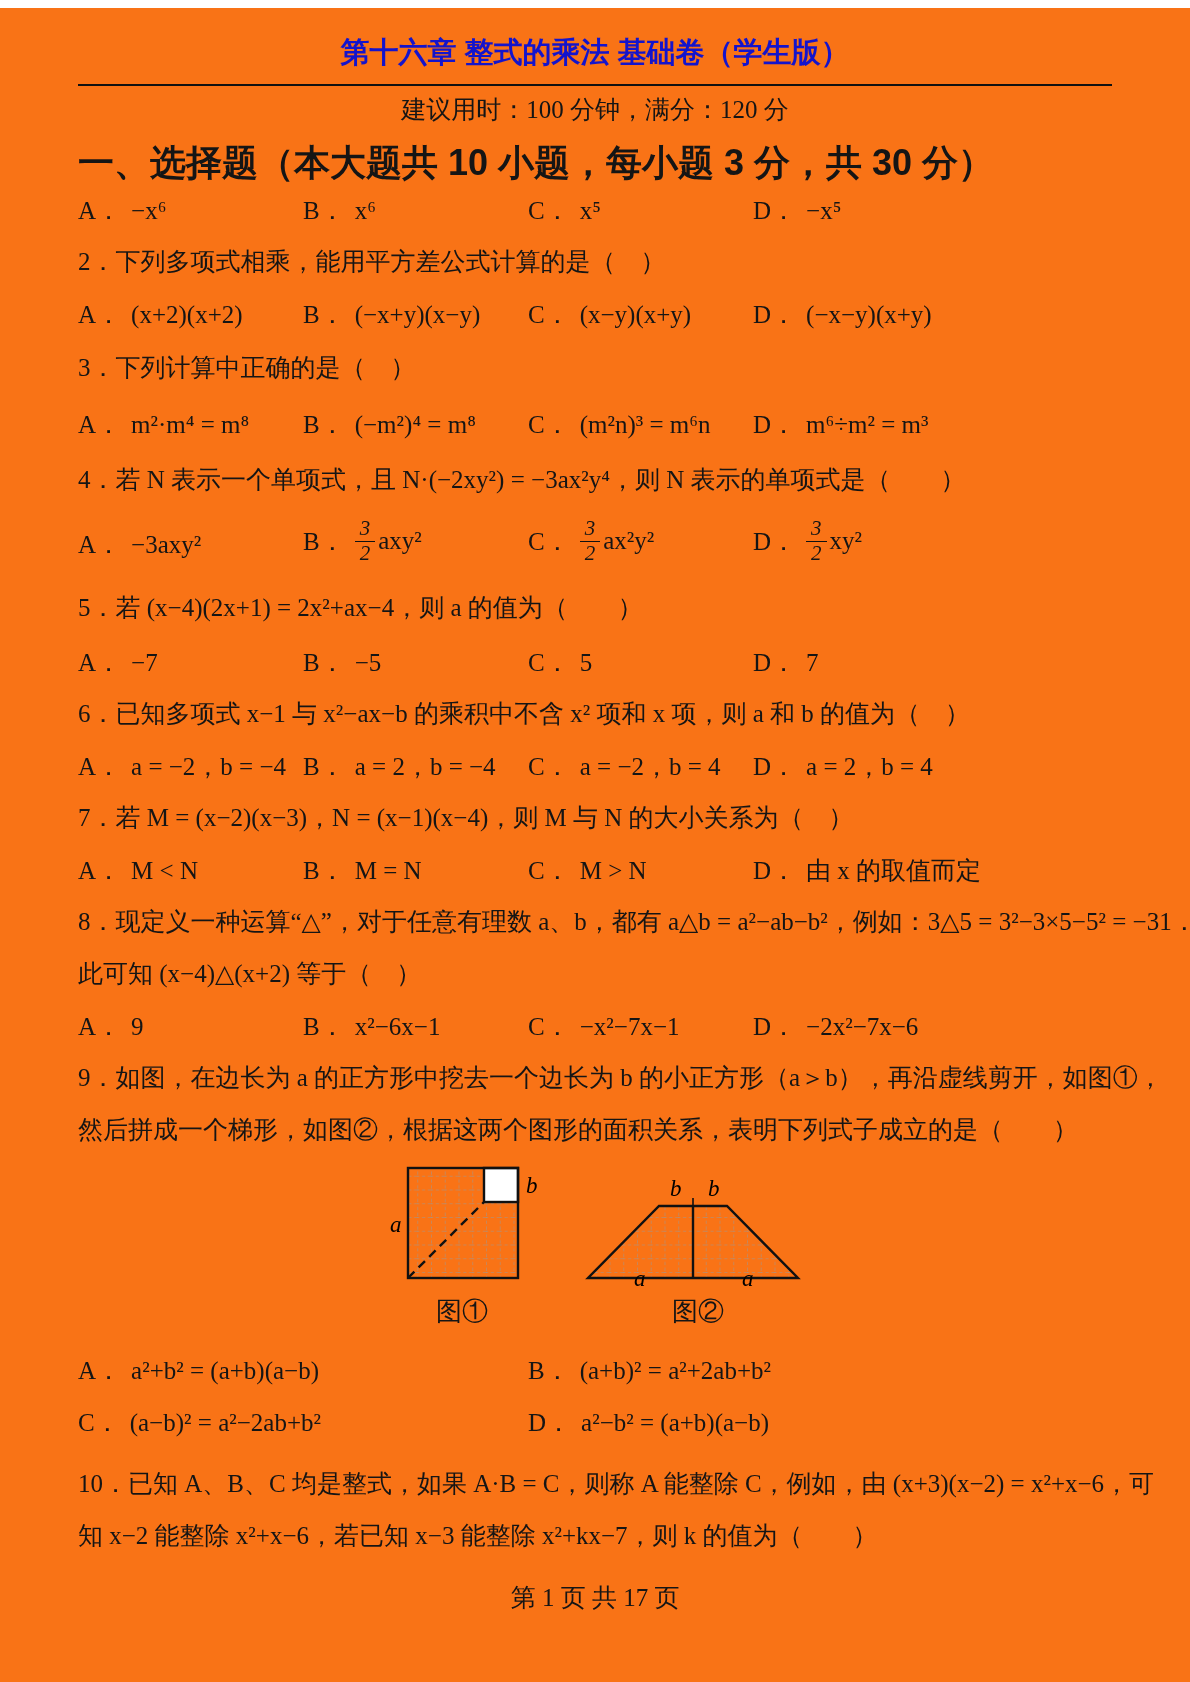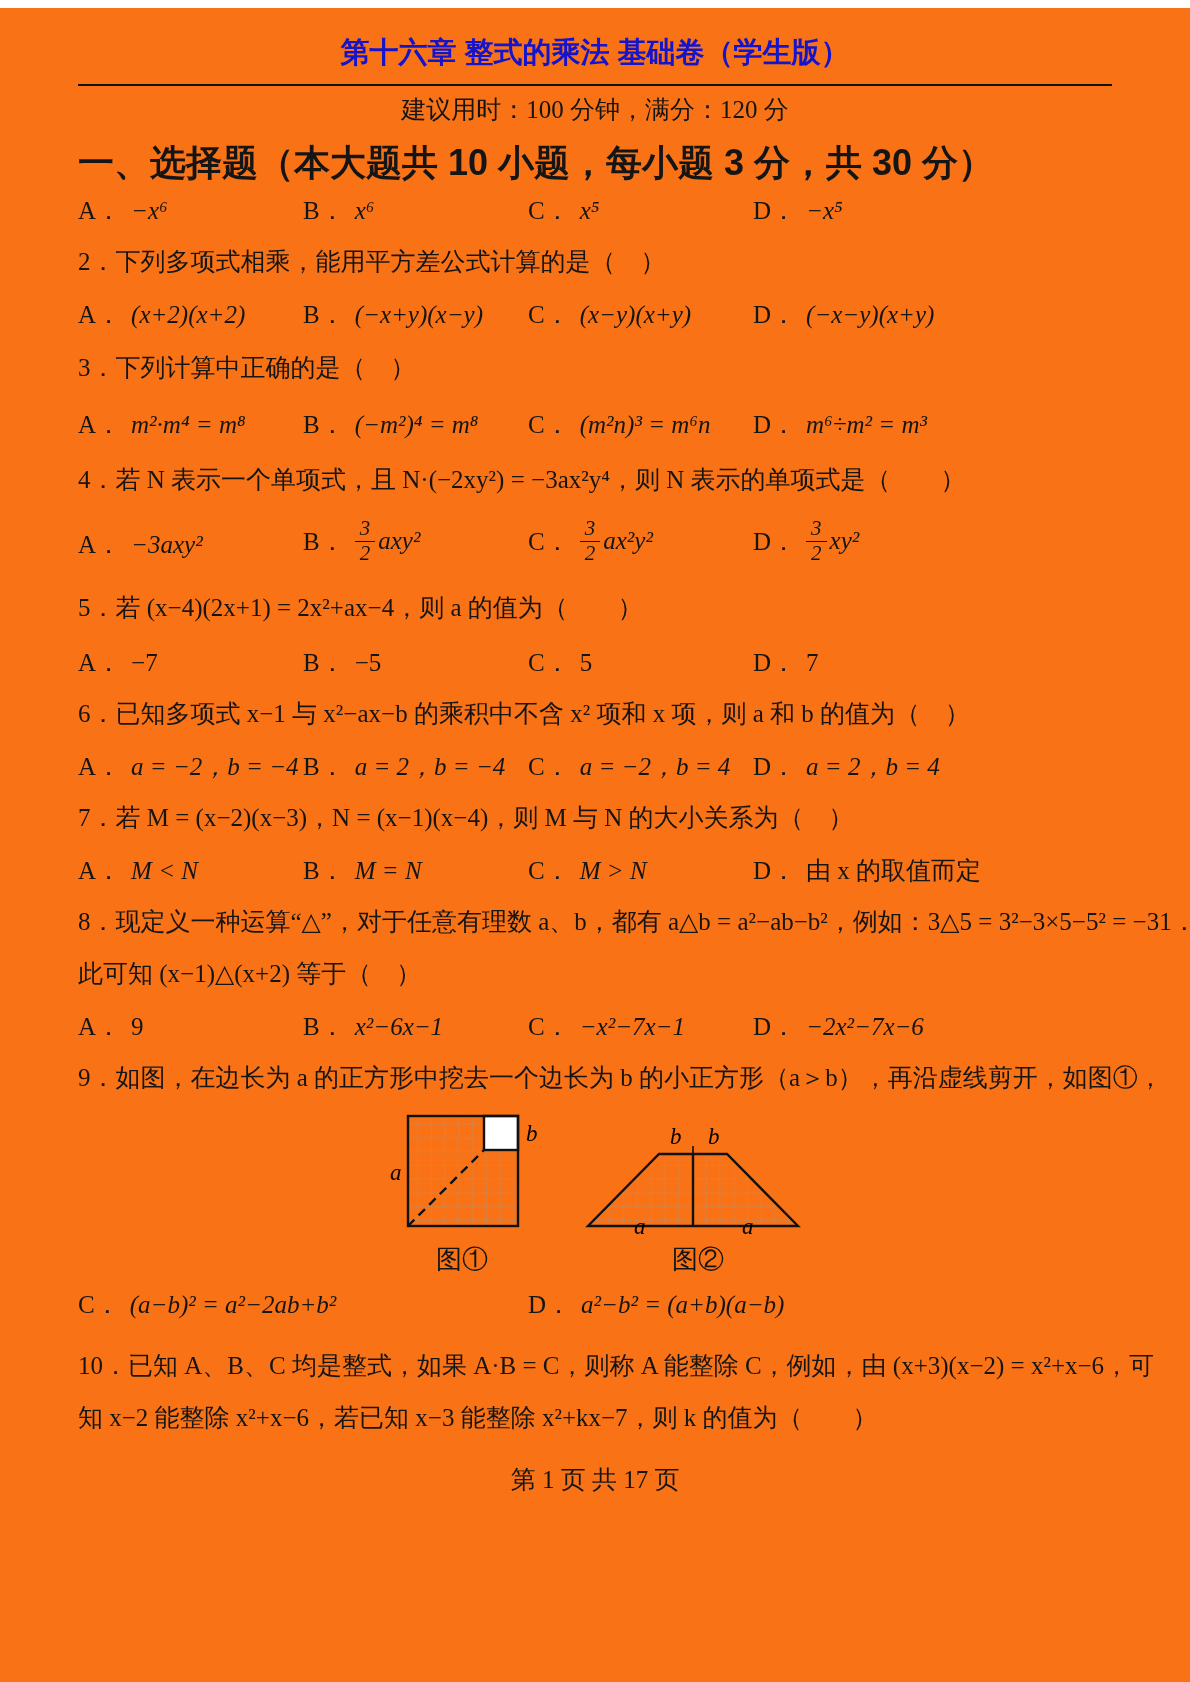--- a/index.html
+++ b/index.html
@@ -45,21 +45,21 @@
     display:grid;
     grid-template-columns:225px 225px 225px 1fr;
     align-items:center;
     font-size:25px;
     height:52px;
   }
   .optrow.tall { height:72px; }
   .optrow.two { grid-template-columns:450px 1fr; }
   .opt { white-space:nowrap; }
   .olabel { margin-right:10px; }
-  .m { font-style:italic; }
+  .m { }
   .frac {
     display:inline-flex;
     flex-direction:column;
     align-items:center;
     vertical-align:middle;
     font-size:21px;
     line-height:1.1;
     margin:0 3px 6px 0;
     font-style:italic;
   }
@@ -150,29 +150,30 @@
 
   <div class="line">7．若 M = (x−2)(x−3)，N = (x−1)(x−4)，则 M 与 N 的大小关系为（　）</div>
   <div class="optrow">
     <span class="opt"><span class="olabel">A．</span><span class="m">M &lt; N</span></span>
     <span class="opt"><span class="olabel">B．</span><span class="m">M = N</span></span>
     <span class="opt"><span class="olabel">C．</span><span class="m">M &gt; N</span></span>
     <span class="opt"><span class="olabel">D．</span><span>由 x 的取值而定</span></span>
   </div>
 
   <div class="line">8．现定义一种运算“△”，对于任意有理数 a、b，都有 a△b = a²−ab−b²，例如：3△5 = 3²−3×5−5² = −31．由</div>
-  <div class="line">此可知 (x−1)△(x+2) 等于（　）</div>
+  <div class="line">此可知 (x−4)△(x+2) 等于（　）</div>
   <div class="optrow">
     <span class="opt"><span class="olabel">A．</span><span>9</span></span>
     <span class="opt"><span class="olabel">B．</span><span class="m">x²−6x−1</span></span>
     <span class="opt"><span class="olabel">C．</span><span class="m">−x²−7x−1</span></span>
     <span class="opt"><span class="olabel">D．</span><span class="m">−2x²−7x−6</span></span>
   </div>
 
   <div class="line">9．如图，在边长为 a 的正方形中挖去一个边长为 b 的小正方形（a＞b），再沿虚线剪开，如图①，</div>
+  <div class="line">然后拼成一个梯形，如图②，根据这两个图形的面积关系，表明下列式子成立的是（　　）</div>
 
   <div class="figure-row">
     <div class="figblock">
       <svg width="172" height="126" viewBox="0 0 172 126">
         <defs>
           <pattern id="grid1" width="13.75" height="13.75" patternUnits="userSpaceOnUse">
             <path d="M 13.75 0 L 0 0 0 13.75" fill="none" stroke="#999" stroke-width="1" stroke-dasharray="3.2 2.6"></path>
           </pattern>
         </defs>
         <rect x="32" y="6" width="110" height="110" fill="url(#grid1)"></rect>
@@ -201,20 +202,24 @@
         <line x1="111" y1="36" x2="111" y2="44" stroke="#111" stroke-width="1.6"></line>
         <text x="88" y="34" class="figlabel">b</text>
         <text x="126" y="34" class="figlabel">b</text>
         <text x="52" y="124" class="figlabel">a</text>
         <text x="160" y="124" class="figlabel">a</text>
       </svg>
       <div class="figcaption">图②</div>
     </div>
   </div>
 
+  <div class="optrow two" style="margin-top:14px;">
+    <span class="opt"><span class="olabel">A．</span><span class="m">a²+b² = (a+b)(a−b)</span></span>
+    <span class="opt"><span class="olabel">B．</span><span class="m">(a+b)² = a²+2ab+b²</span></span>
+  </div>
   <div class="optrow two">
     <span class="opt"><span class="olabel">C．</span><span class="m">(a−b)² = a²−2ab+b²</span></span>
     <span class="opt"><span class="olabel">D．</span><span class="m">a²−b² = (a+b)(a−b)</span></span>
   </div>
 
   <div class="line" style="margin-top:10px;text-align:right;">10．已知 A、B、C 均是整式，如果 A·B = C，则称 A 能整除 C，例如，由 (x+3)(x−2) = x²+x−6，可</div>
   <div class="line">知 x−2 能整除 x²+x−6，若已知 x−3 能整除 x²+kx−7，则 k 的值为（　　）</div>
 
   <div class="footer">第 1 页 共 17 页</div>
 </div>

